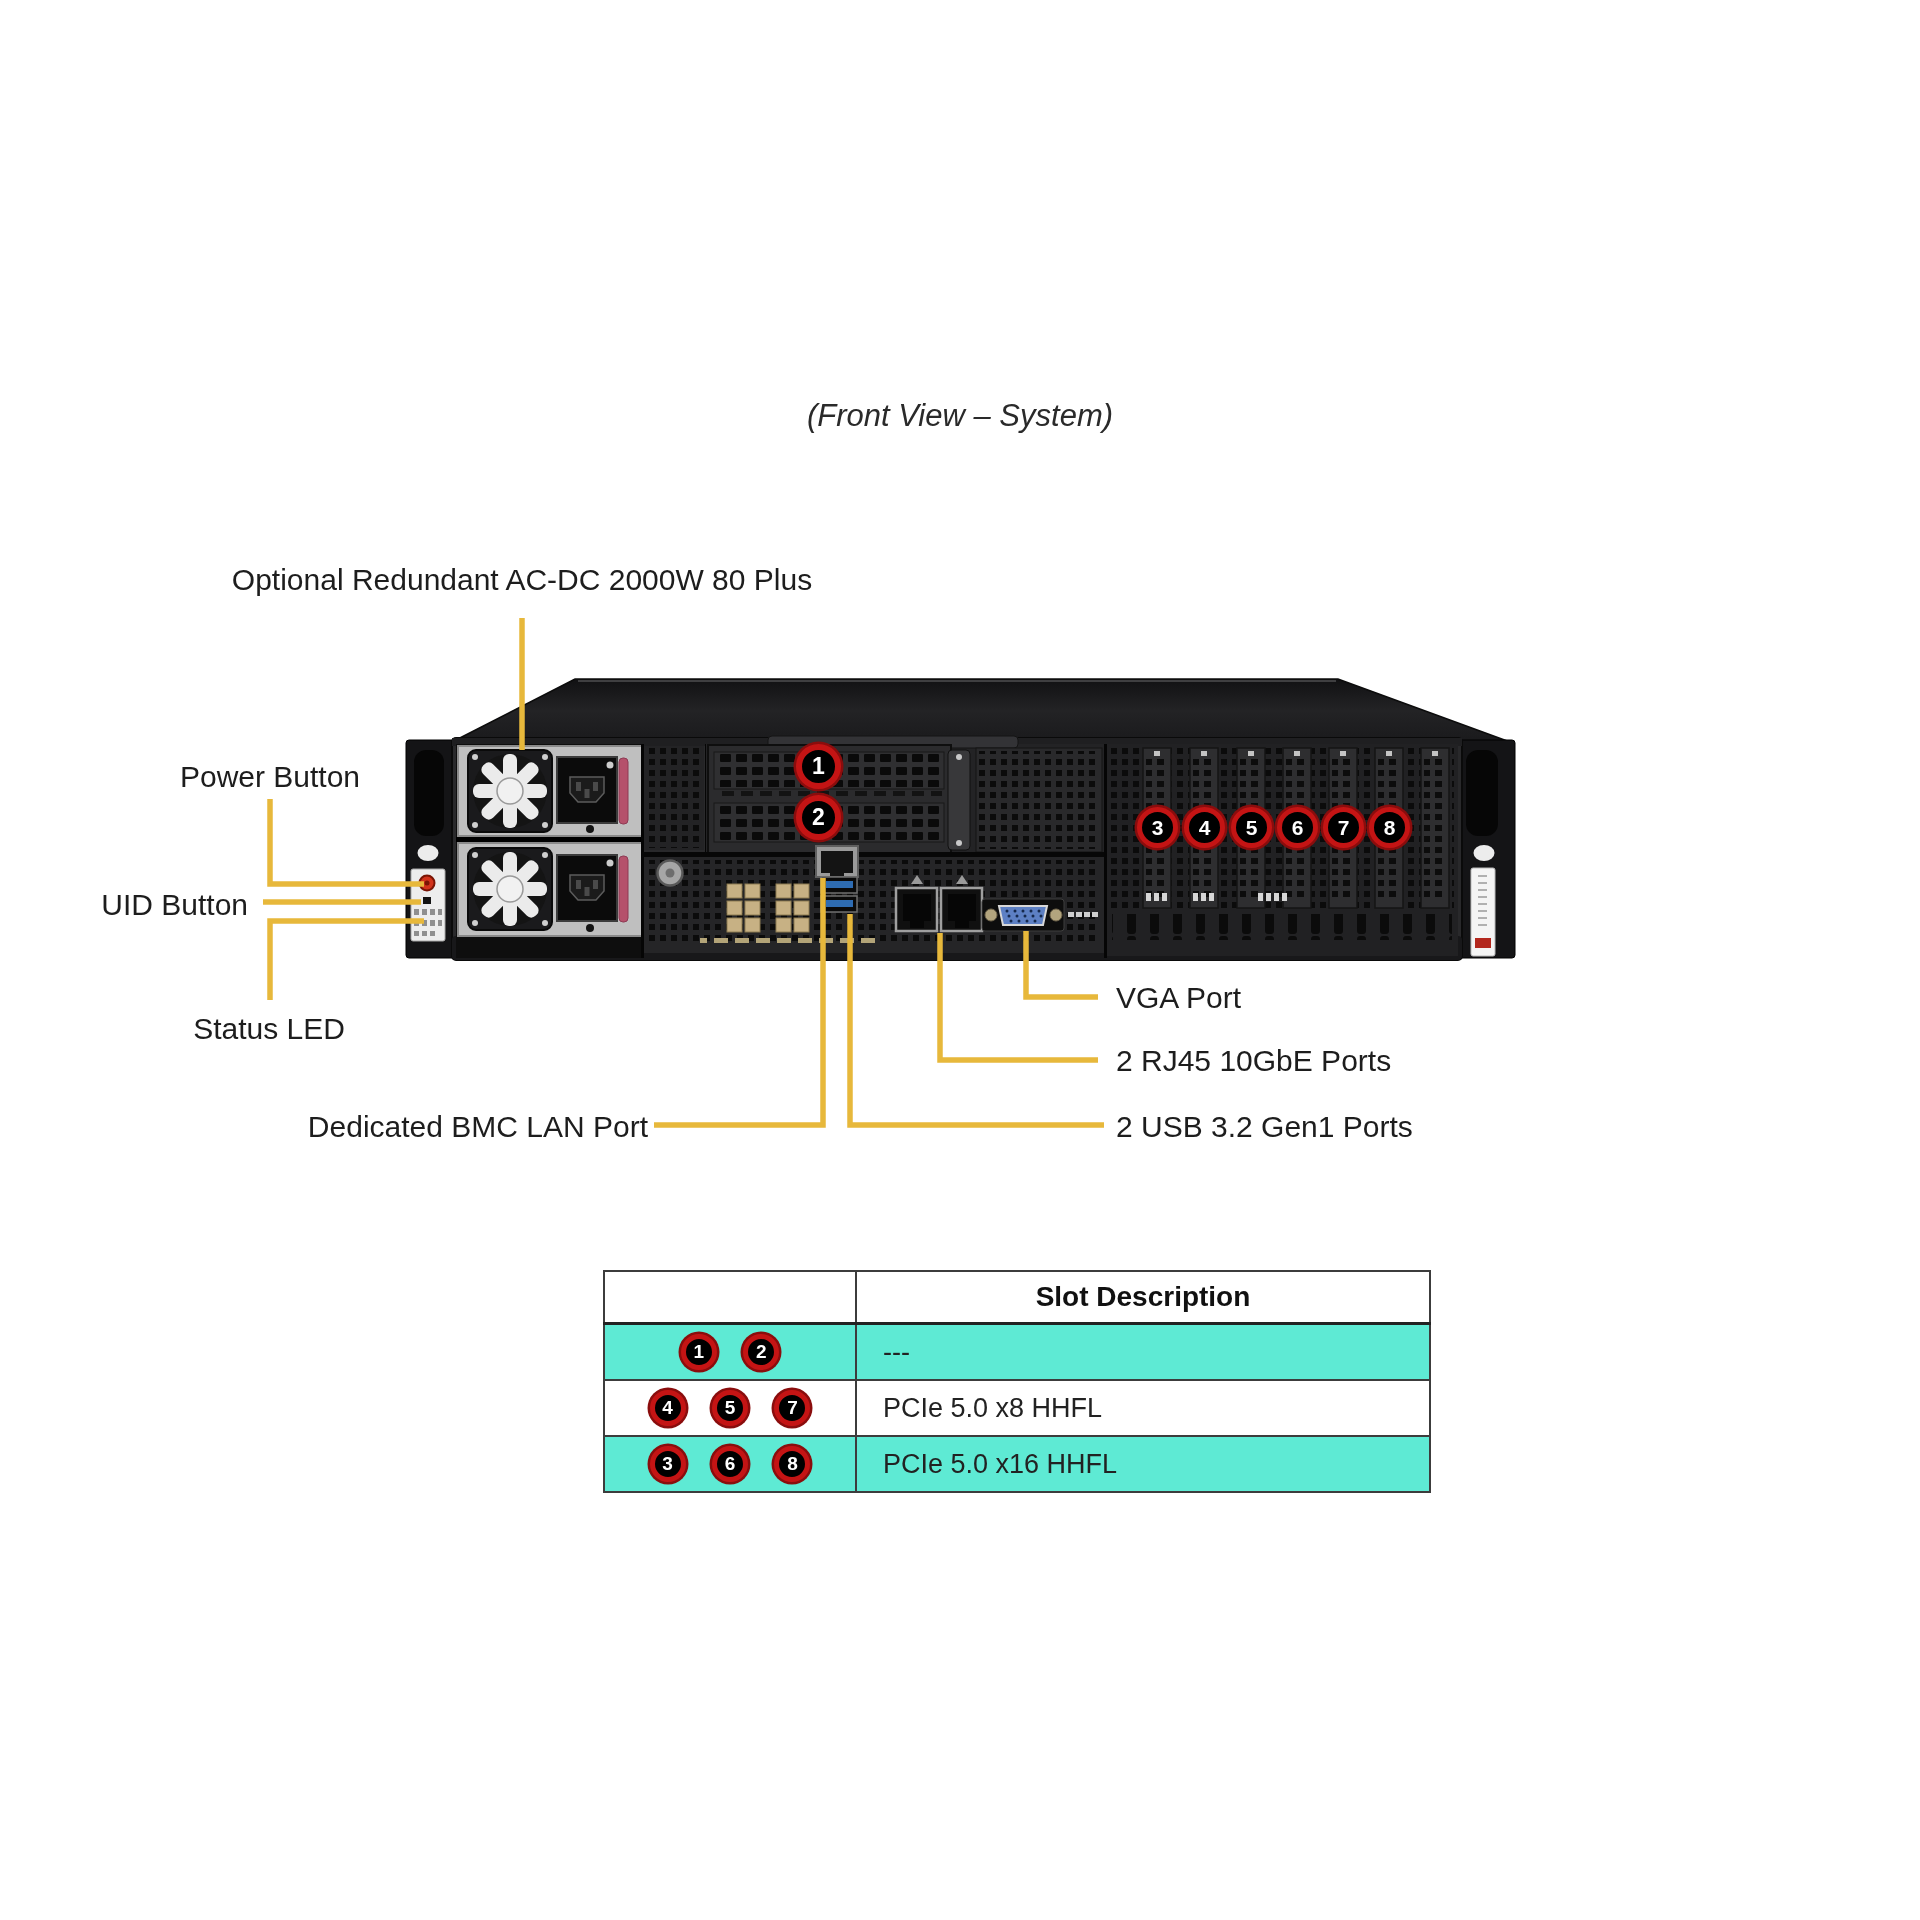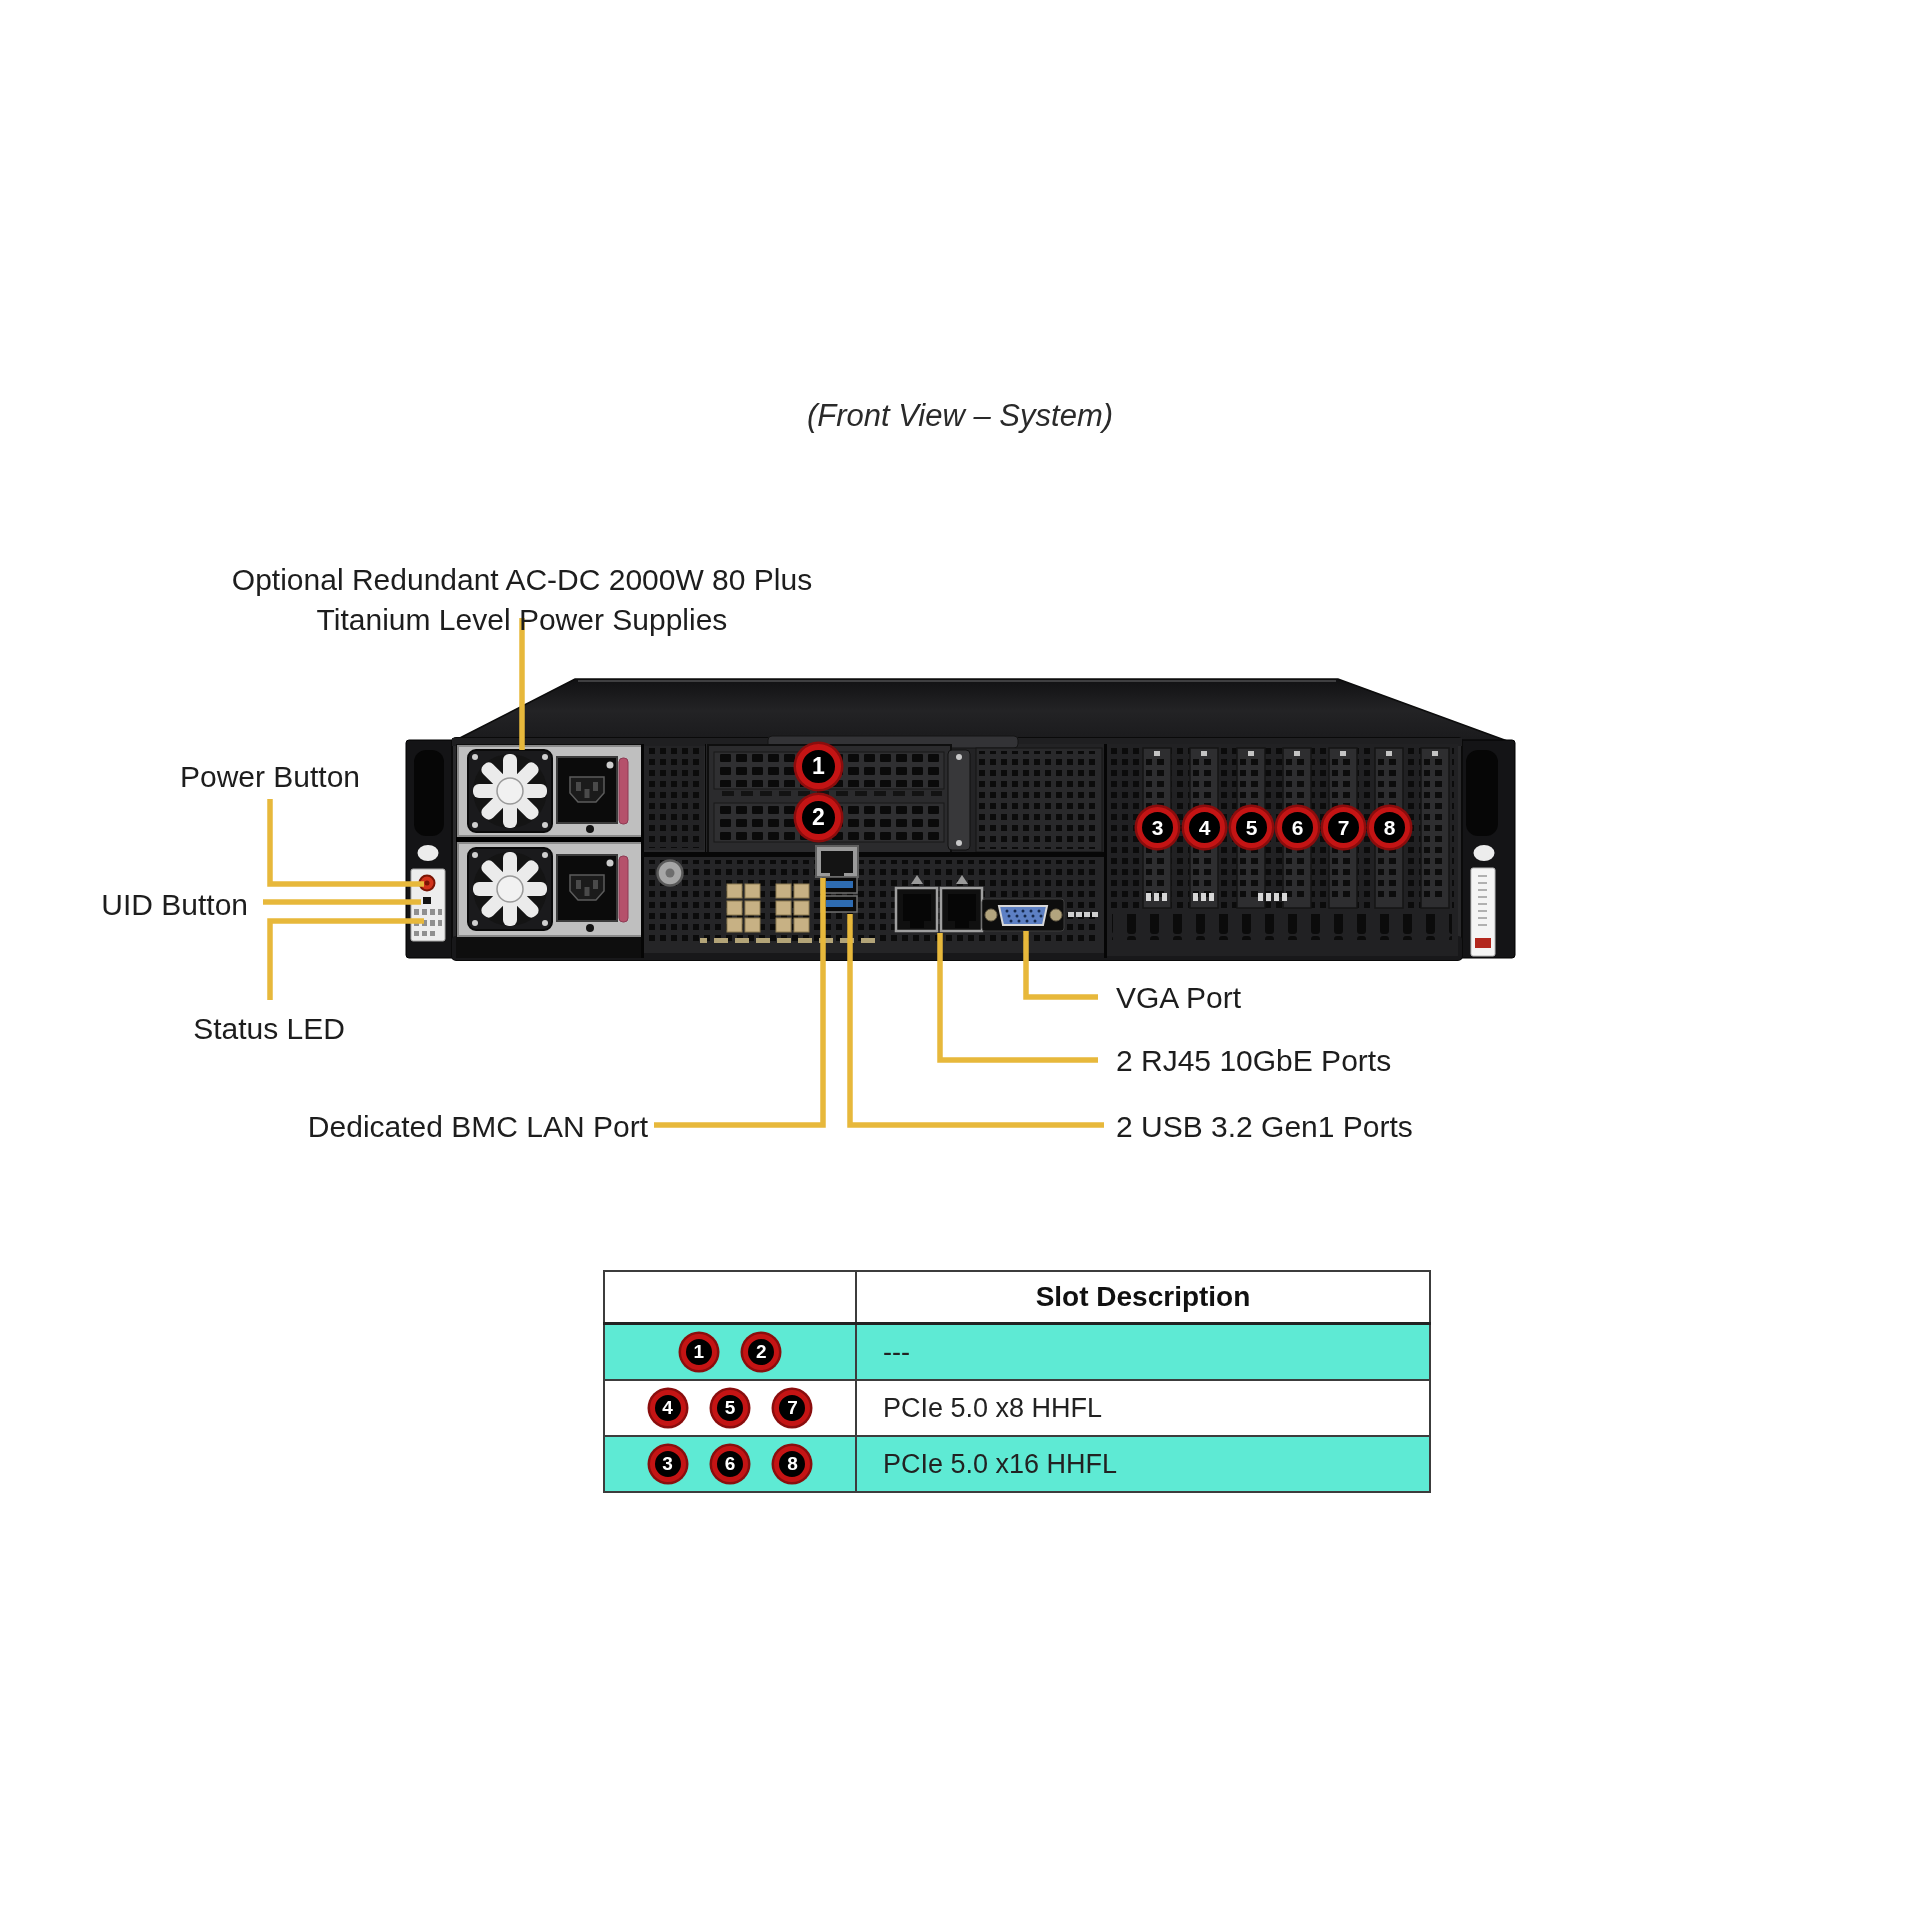--- a/index.html
+++ b/index.html
@@ -315,21 +315,20 @@
       <path d="M 1026 931 L 1026 997 L 1098 997"></path>
       <path d="M 940 933 L 940 1060 L 1098 1060"></path>
       <path d="M 850 914 L 850 1125 L 1104 1125"></path>
       <path d="M 823 878 L 823 1125 L 654 1125"></path>
     </g>
   </svg>
 
   <div class="lbl title">(Front View – System)</div>
   <div class="lbl psu-lbl">
     <div>Optional Redundant AC-DC 2000W 80 Plus</div>
-    <div>Titanium Level Power Supplies</div>
   </div>
   <div class="lbl power-lbl">Power Button</div>
   <div class="lbl uid-lbl">UID Button</div>
   <div class="lbl status-lbl">Status LED</div>
   <div class="lbl vga-lbl">VGA Port</div>
   <div class="lbl rj45-lbl">2 RJ45 10GbE Ports</div>
   <div class="lbl usb-lbl">2 USB 3.2 Gen1 Ports</div>
   <div class="lbl bmc-lbl">Dedicated BMC LAN Port</div>
 
   <div class="marker mk-lg m1">1</div>

